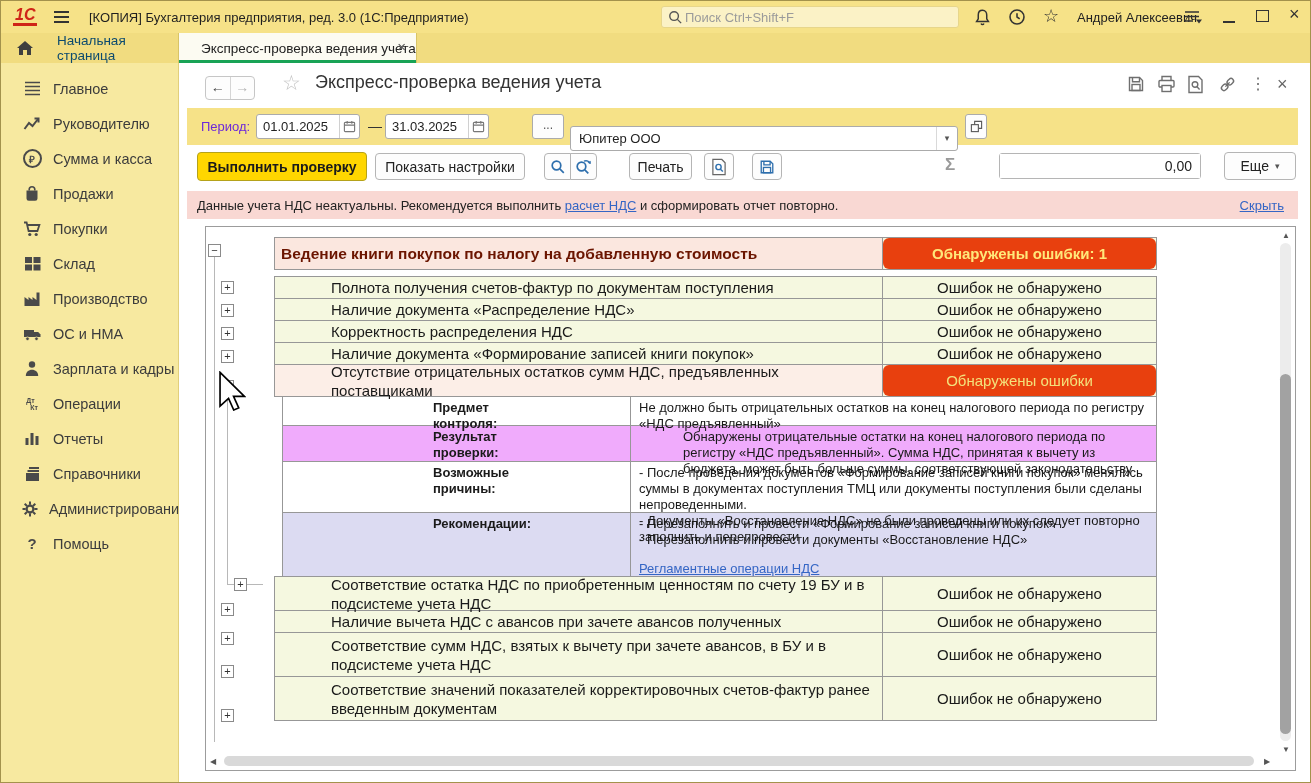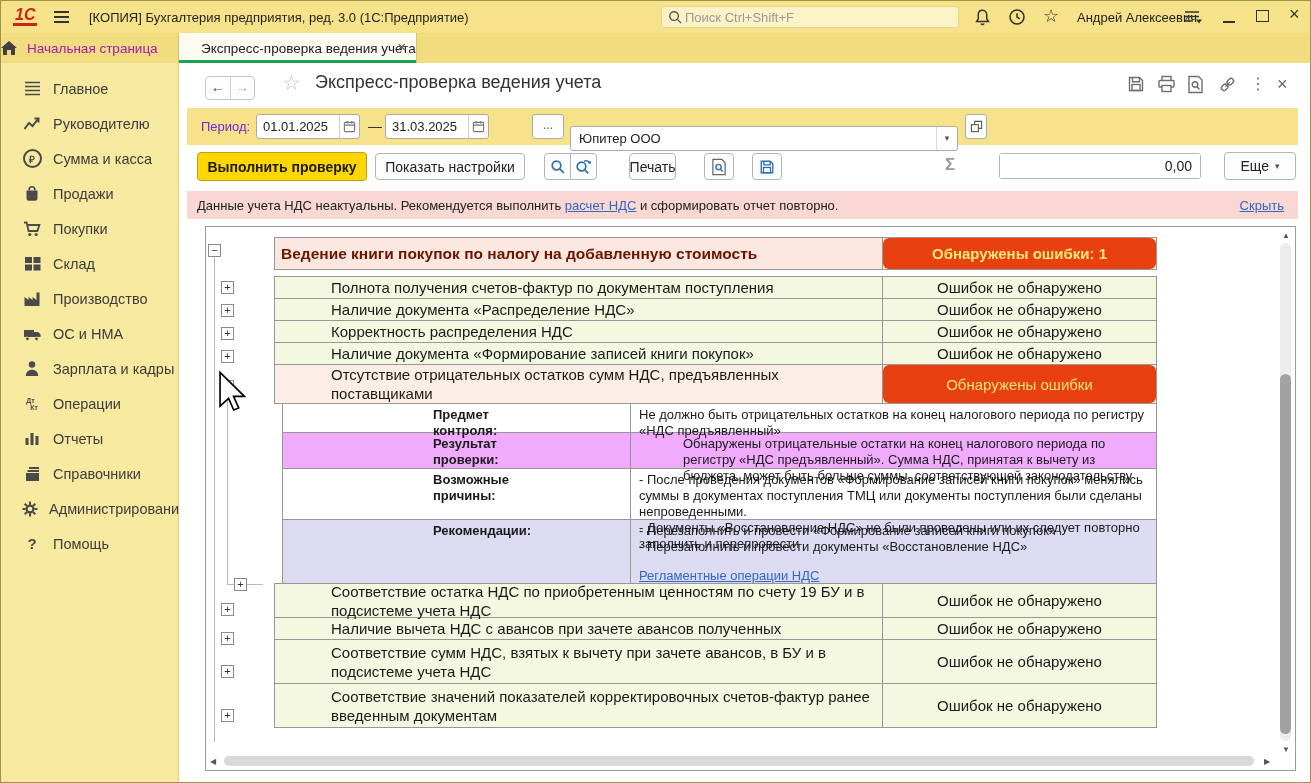--- a/index.html
+++ b/index.html
@@ -16,22 +16,22 @@
   .gsearch input{border:none;background:transparent;outline:none;font-size:13px;color:#333;width:240px;
                  font-family:"Liberation Sans",sans-serif;}
   .gsearch input::placeholder{color:#9b9b9b;}
   .tb-ic{position:absolute;top:7px;}
   .user{position:absolute;left:1076px;top:9px;font-size:13px;color:#222;}
   .minbtn{position:absolute;left:1222px;top:12px;width:12px;height:8px;border-bottom:2px solid #333;}
   .maxbtn{position:absolute;left:1255px;top:9px;width:11px;height:10px;border:1.5px solid #333;}
   .clsbtn{position:absolute;left:1288px;top:3px;font-size:18px;color:#333;}
   
   .tabbar{position:absolute;left:0;top:32px;width:1311px;height:30px;background:#f1dc80;border-bottom:1px solid #cdb95e;}
-  .tab-home{position:absolute;left:0;top:0;width:178px;height:30px;display:flex;align-items:center;gap:10px;
-            box-sizing:border-box;font-size:13.5px;color:#a21caf;border-right:1px solid #d8c467;}
+  .tab-home{position:absolute;left:0;top:0;width:178px;height:30px;display:flex;align-items:center;gap:24px;
+            padding-left:16px;box-sizing:border-box;font-size:13.5px;color:#0c4a6e;border-right:1px solid #d8c467;}
   .tab-act{position:absolute;left:178px;top:0;width:238px;height:30px;background:#fcfbf2;border-right:1px solid #d8c467;
            display:flex;align-items:center;font-size:13.5px;color:#222;padding-left:22px;box-sizing:border-box;}
   .tab-act .green{position:absolute;left:0;bottom:0;width:100%;height:3px;background:#18a356;}
   .tab-x{position:absolute;right:10px;top:5px;color:#555;font-size:15px;}
   
   .sidebar{position:absolute;left:0;top:62px;width:178px;height:721px;background:#f7e9a0;border-right:1px solid #e2cf7b;
            padding-top:8px;box-sizing:border-box;}
   .sbitem{height:35px;display:flex;align-items:center;padding-left:20px;font-size:14.5px;color:#3c3c3c;}
   .sbicon{width:22px;height:20px;margin-right:10px;display:flex;align-items:center;justify-content:center;color:#4a4a4a;}
   .rubcirc{width:15px;height:15px;border:2px solid #4a4a4a;border-radius:50%;font-size:10px;font-weight:bold;
@@ -101,21 +101,21 @@
   .rtable{position:absolute;left:68px;top:10px;width:883px;}
   .thead,.trow,.drow{display:flex;border:1px solid #979797;box-sizing:border-box;background:#f5f8e0;}
   .thead{height:33px;}
   .thead .c1{background:#fbe7df;font-weight:bold;color:#6b1500;font-size:15.5px;padding-left:6px;}
   .thead .c2{background:#e8400e;color:#ffe87a;font-weight:bold;}
   .c1{width:608px;display:flex;align-items:center;padding-left:56px;box-sizing:border-box;
       border-right:1px solid #979797;font-size:15px;color:#1a1a1a;line-height:19px;}
   .c2{flex:1;display:flex;align-items:center;justify-content:center;font-size:15px;color:#1a1a1a;text-align:center;border-radius:6px;}
   .trow{margin-top:-1px;}
   .tgap{height:6px;}
-  .h23{height:23px}.h40{height:40px}.h35{height:35px}.h45{height:45px}
+  .h23{height:23px}.h40{height:33px}.h35{height:35px}.h45{height:45px}
   .err .c1{background:#fceee7;}
   .err .c2{background:#e8400e;color:#f3e27b;}
   .drow{margin:-1px 0 0 8px;width:875px;background:#fff;}
   .d30{height:30px}.d37{height:37px}.d52{height:52px}.d65{height:65px}
   .bg-pink{background:#f0abfc;gap:44px;}
   .bg-lav{background:#dcdbf2;}
   .dl{width:348px;border-right:1px solid #979797;padding:3px 0 0 150px;box-sizing:border-box;}
   .dl span{display:block;width:116px;font-weight:bold;font-size:13px;line-height:16px;color:#1a1a1a;}
   .dv{flex:1;padding:3px 8px;font-size:13px;line-height:16px;color:#1a1a1a;white-space:pre-line;}
   .rlink{display:inline-block;margin-top:13px;font-size:13px;}
@@ -406,21 +406,21 @@
       </span>
       <span class="ibtn">
         <svg class="ic" width="17" height="16" viewBox="0 0 17 16">
             <circle cx="6.5" cy="7.5" r="4.3" stroke="#2e6fad" stroke-width="1.7" fill="none"></circle>
             <path d="M9.8 10.8l3.5 3.5" stroke="#2e6fad" stroke-width="1.7"></path>
             <path d="M9 2.2c2.5-1.2 5.5 0 6.3 2.3" stroke="#2e6fad" stroke-width="1.4" fill="none"></path>
             <path d="M15.8 1.8l-.3 3.2-3-1.2z" fill="#2e6fad"></path>
           </svg>
       </span>
     </div>
-    <div class="btn" style="left:450px;width:47px">Печать</div>
+    <div class="btn" style="left:450px;width:63px">Печать</div>
     <div class="ibtn-a" style="left:525px">
       <svg class="ic" width="16" height="18" viewBox="0 0 17 19">
           <path d="M2 1.5h9.5L15 5v12.5H2z" stroke="#666" stroke-width="1.3" fill="none"></path>
           <circle cx="8" cy="9.5" r="2.8" stroke="#2e6fad" stroke-width="1.5" fill="none"></circle>
           <path d="M10 11.8l2.6 2.6" stroke="#2e6fad" stroke-width="1.5"></path>
         </svg>
     </div>
     <div class="ibtn-a" style="left:573px">
       <svg class="ic" width="16" height="16" viewBox="0 0 18 18">
           <path d="M2.5 2.5h10L15.5 5.5v10h-13z" stroke="#2e6fad" stroke-width="1.5" fill="none"></path>

